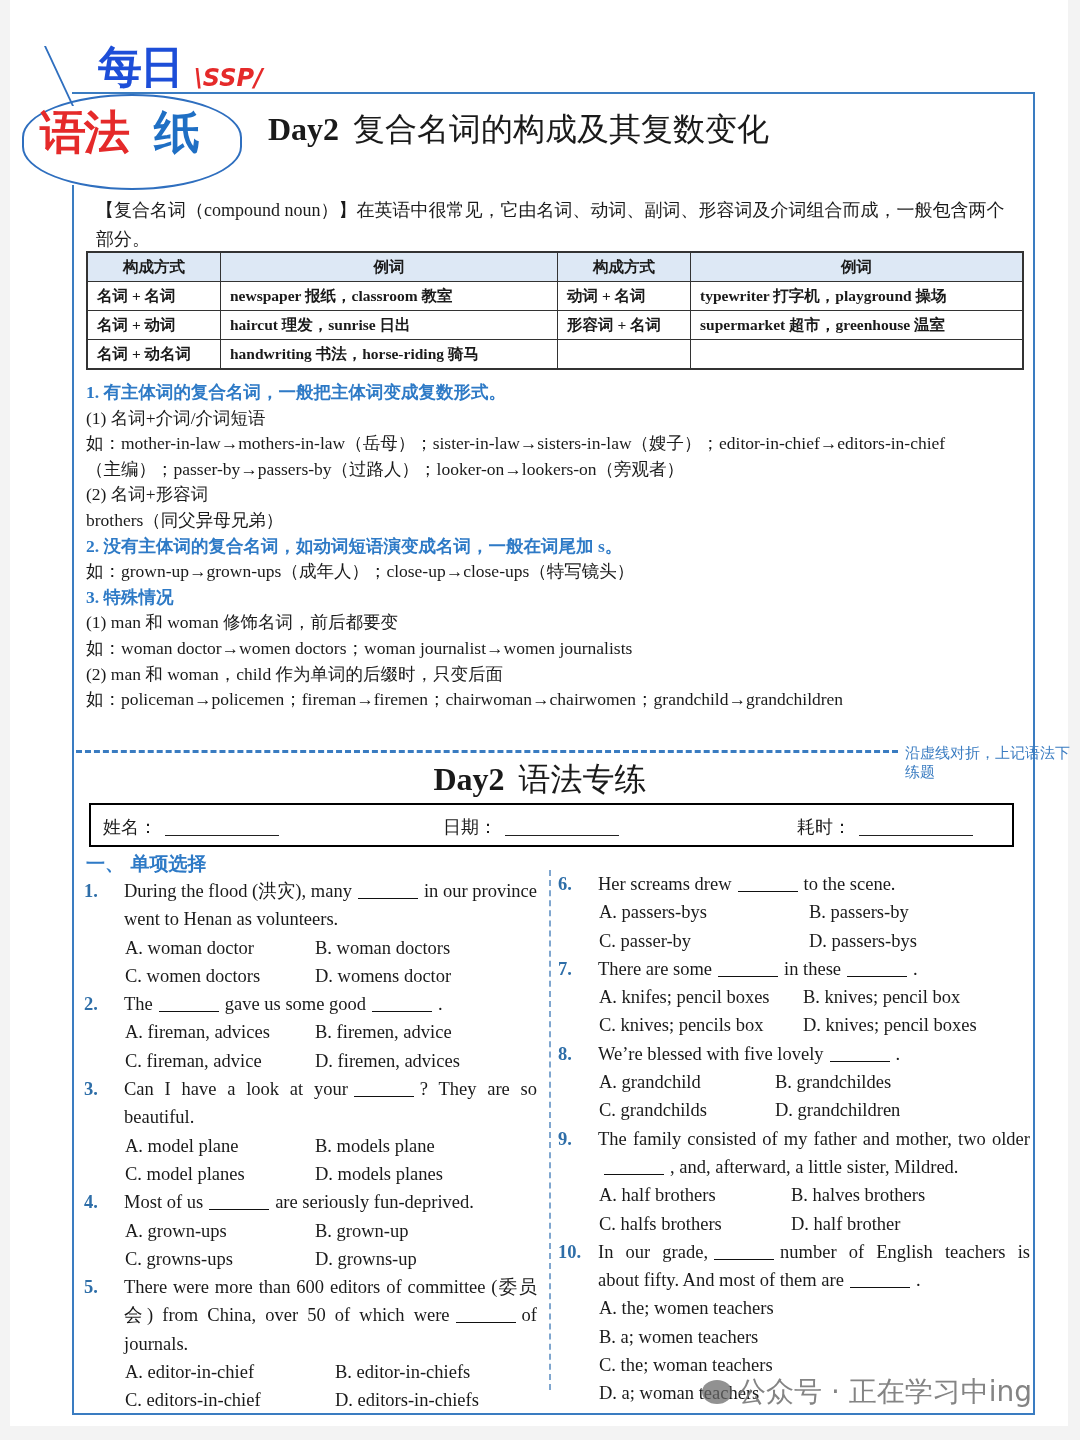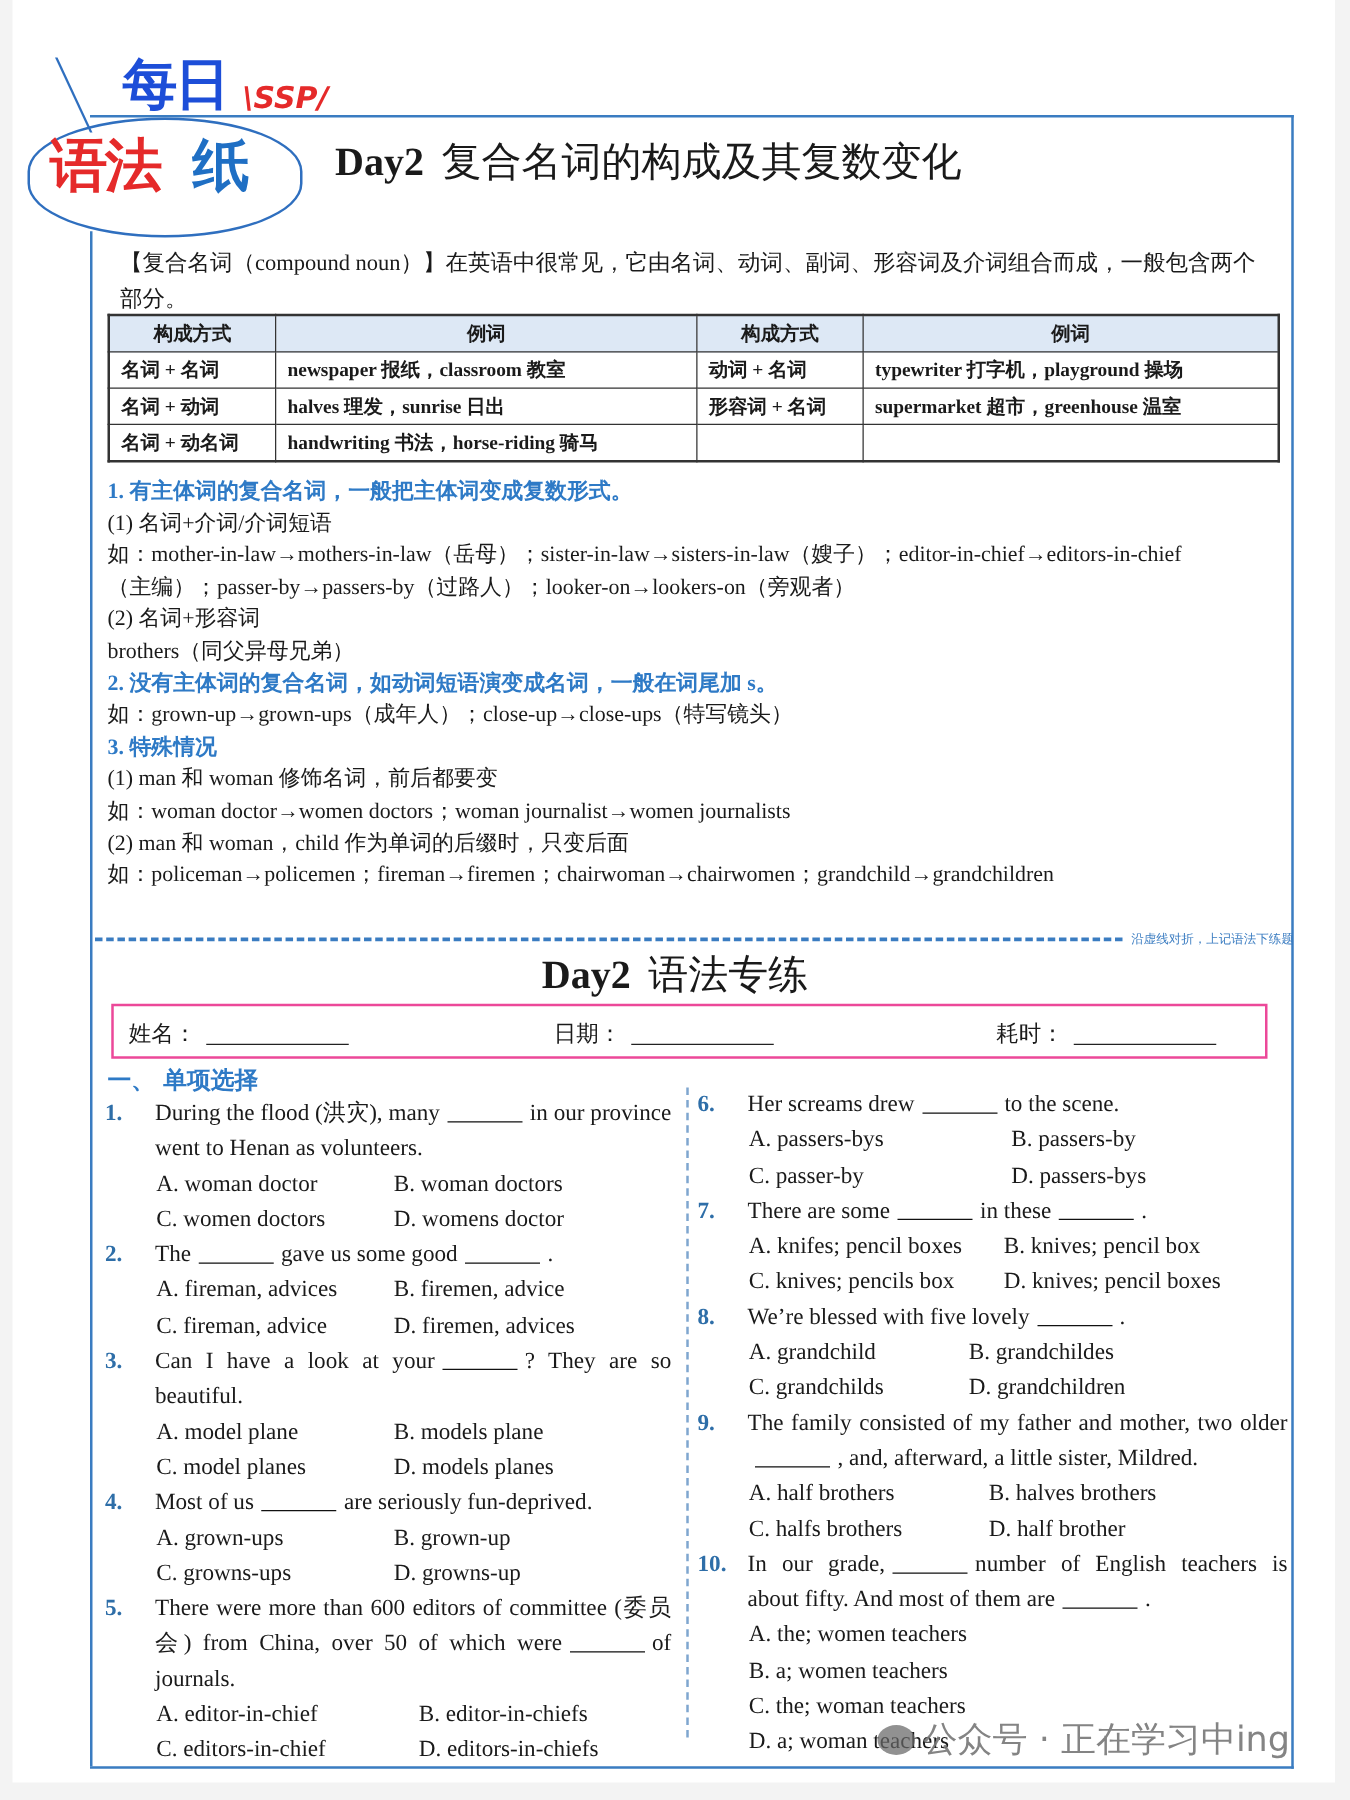--- a/index.html
+++ b/index.html
@@ -20,24 +20,24 @@
   .title b{font-weight:bold;margin-right:14px;}
   .intro{position:absolute;left:96px;top:196px;width:925px;font-size:18px;line-height:29px;}
   table.comp{position:absolute;left:86px;top:251px;width:938px;border-collapse:collapse;font-size:15.5px;}
   table.comp th,table.comp td{border:1px solid #333;height:28px;padding:0 9px;text-align:left;font-weight:bold;}
   table.comp th{background:#dde8f5;text-align:center;}
   table.comp{border:2px solid #333;}
   .notes{position:absolute;left:86px;top:380px;width:940px;font-size:17.5px;line-height:25.6px;}
   .notes .h{color:#2e7ac6;font-weight:bold;}
   .notes div{white-space:nowrap;}
   .dash{position:absolute;left:76px;top:750px;width:822px;border-top:3px dashed #3a7cc1;}
-  .fold{position:absolute;left:905px;top:744px;font-size:10px;color:#3a7cc1;font-family:"DejaVu Sans",sans-serif;}
+  .fold{position:absolute;left:905px;top:744px;font-size:15px;color:#3a7cc1;font-family:"DejaVu Sans",sans-serif;}
   .ptitle{position:absolute;left:0;top:758px;width:1080px;text-align:center;font-size:32px;}
   .ptitle b{margin-right:14px;}
-  .infobox{position:absolute;left:89px;top:803px;width:921px;height:40px;border:2px solid #ec4899;font-size:18px;}
+  .infobox{position:absolute;left:89px;top:803px;width:921px;height:40px;border:2px solid #000000;font-size:18px;}
   .infobox span{position:absolute;top:10px;}
   .line{display:inline-block;width:114px;border-bottom:1px solid #222;margin-left:8px;vertical-align:-3px;}
   .sec{position:absolute;left:86px;top:851px;font-size:19px;color:#2e7ac6;font-weight:bold;font-family:"DejaVu Sans",sans-serif;}
   .col{position:absolute;font-size:18.5px;line-height:28.3px;}
   .col.left{left:84px;top:877px;width:453px;}
   .col.right{left:558px;top:870px;width:472px;}
   .vdash{position:absolute;left:549px;top:870px;height:520px;border-left:2px dashed #7fa6cf;}
   .q{display:flex;}
   .q .n{width:40px;color:#2e6ea8;font-weight:bold;flex:none;}
   .q .t{flex:1;text-align:justify;}
@@ -80,21 +80,21 @@
     <th>例词</th>
   </tr>
   <tr>
     <td>名词 + 名词</td>
     <td>newspaper 报纸，classroom 教室</td>
     <td>动词 + 名词</td>
     <td>typewriter 打字机，playground 操场</td>
   </tr>
   <tr>
     <td>名词 + 动词</td>
-    <td>halves 理发，sunrise 日出</td>
+    <td>haircut 理发，sunrise 日出</td>
     <td>形容词 + 名词</td>
     <td>supermarket 超市，greenhouse 温室</td>
   </tr>
   <tr>
     <td>名词 + 动名词</td>
     <td>handwriting 书法，horse-riding 骑马</td>
     <td></td>
     <td></td>
   </tr>
 </tbody>

